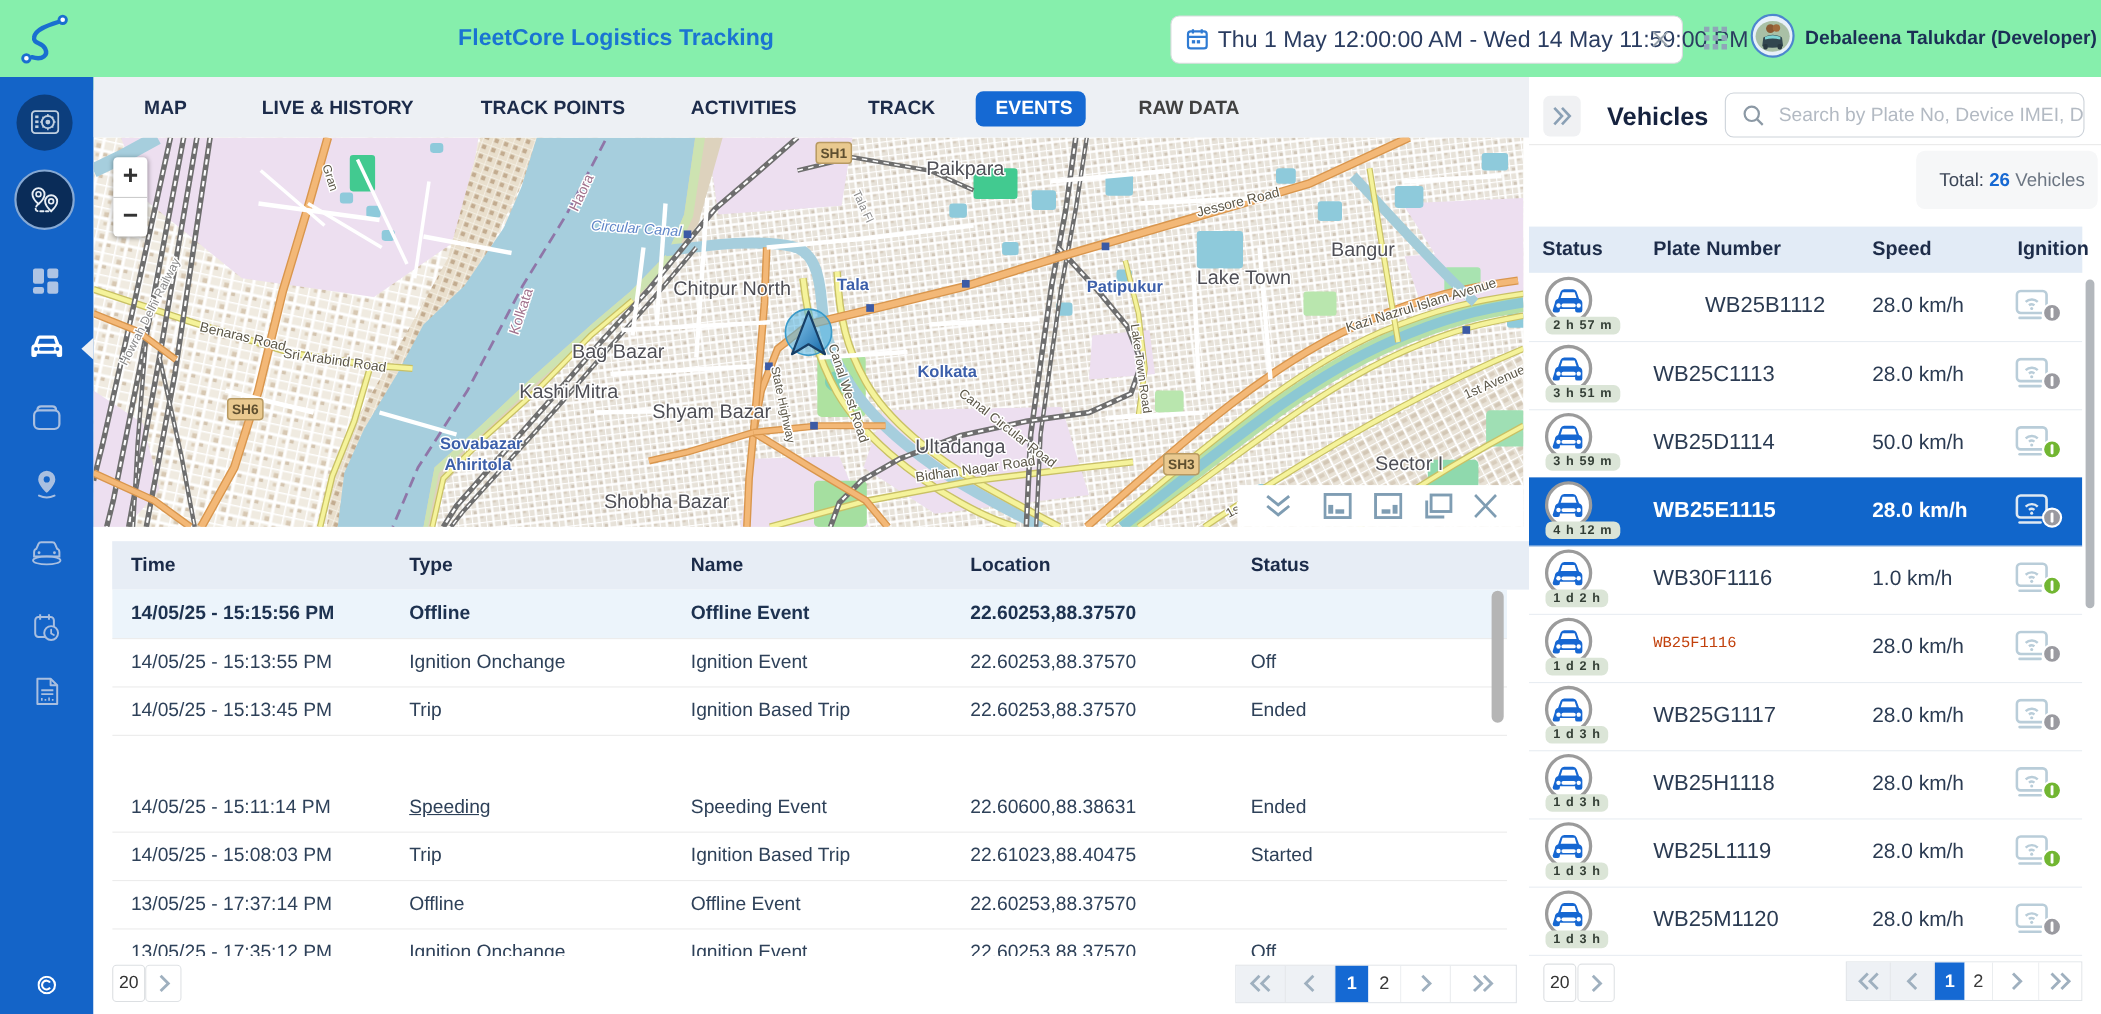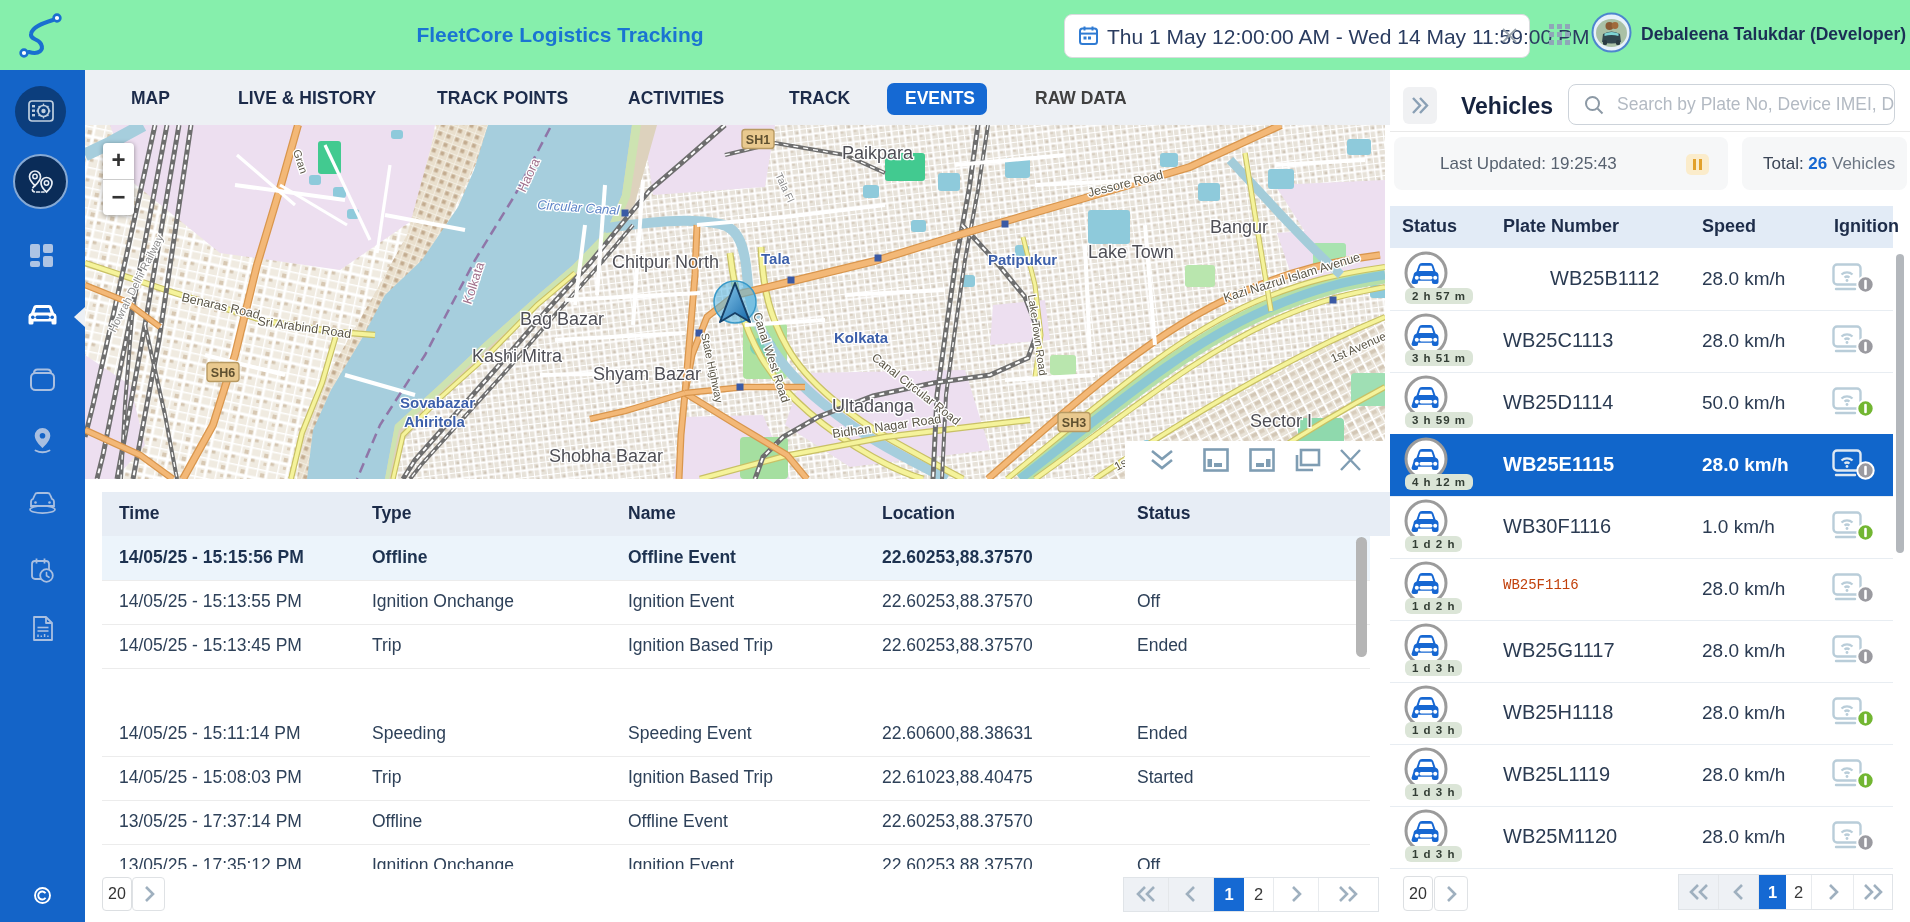--- a/index.html
+++ b/index.html
@@ -426,21 +426,21 @@
 </div>
 <div class="abs" style="left:0;top:88px;width:1268px;height:44px;border-bottom:1px solid #ececec;">
 <div class="abs" style="left:17px;top:11px;font-size:17.5px;color:#2e4159;">14/05/25 - 15:13:45 PM</div>
 <div class="abs" style="left:270px;top:11px;font-size:17.5px;color:#2e4159;">Trip</div>
 <div class="abs" style="left:526px;top:11px;font-size:17.5px;color:#2e4159;">Ignition Based Trip</div>
 <div class="abs" style="left:780px;top:11px;font-size:17.5px;color:#2e4159;">22.60253,88.37570</div>
 <div class="abs" style="left:1035px;top:11px;font-size:17.5px;color:#2e4159;">Ended</div>
 </div>
 <div class="abs" style="left:0;top:176px;width:1268px;height:44px;border-bottom:1px solid #ececec;">
 <div class="abs" style="left:17px;top:11px;font-size:17.5px;color:#2e4159;">14/05/25 - 15:11:14 PM</div>
-<div class="abs" style="left:270px;top:11px;font-size:17.5px;color:#2e4159;">Speeding</div>
+<div class="abs" style="left:270px;top:11px;font-size:17.5px;color:#2e4159;text-decoration:underline;">Speeding</div>
 <div class="abs" style="left:526px;top:11px;font-size:17.5px;color:#2e4159;">Speeding Event</div>
 <div class="abs" style="left:780px;top:11px;font-size:17.5px;color:#2e4159;">22.60600,88.38631</div>
 <div class="abs" style="left:1035px;top:11px;font-size:17.5px;color:#2e4159;">Ended</div>
 </div>
 <div class="abs" style="left:0;top:220px;width:1268px;height:44px;border-bottom:1px solid #ececec;">
 <div class="abs" style="left:17px;top:11px;font-size:17.5px;color:#2e4159;">14/05/25 - 15:08:03 PM</div>
 <div class="abs" style="left:270px;top:11px;font-size:17.5px;color:#2e4159;">Trip</div>
 <div class="abs" style="left:526px;top:11px;font-size:17.5px;color:#2e4159;">Ignition Based Trip</div>
 <div class="abs" style="left:780px;top:11px;font-size:17.5px;color:#2e4159;">22.61023,88.40475</div>
 <div class="abs" style="left:1035px;top:11px;font-size:17.5px;color:#2e4159;">Started</div>
@@ -491,27 +491,20 @@
     </div>
 <div class="abs bold" style="left:71px;top:23px;font-size:23px;color:#16233f;">Vehicles</div>
 <div class="abs" style="left:178px;top:14px;width:327px;height:41px;border:1px solid #cdd3da;border-radius:8px;box-sizing:border-box;">
 <svg style="position:absolute;left:14px;top:9px;" width="22" height="22" viewBox="0 0 22 22">
         <circle cx="9.5" cy="9.5" r="6.5" fill="none" stroke="#8c99a5" stroke-width="2"></circle>
         <line x1="14.5" y1="14.5" x2="19.5" y2="19.5" stroke="#8c99a5" stroke-width="2"></line>
       </svg>
 <div class="abs" style="left:48px;top:9px;font-size:17.5px;color:#b3bac3;white-space:nowrap;">Search by Plate No, Device IMEI, D</div>
     </div>
 <div class="abs" style="left:0;top:61px;width:520px;height:1px;background:#e9e9e9;"></div>
-<div class="abs" style="left:4px;top:67px;width:334px;height:53px;background:#f6f7f8;border-radius:8px;">
-<div class="abs" style="left:46px;top:17px;font-size:17px;color:#57616f;">Last Updated: 19:25:43</div>
-<div class="abs" style="left:292px;top:17px;width:23px;height:21px;background:#fbeccb;border-radius:5px;">
-<div class="abs" style="left:7px;top:5px;width:3px;height:11px;background:#e2a12c;"></div>
-<div class="abs" style="left:13px;top:5px;width:3px;height:11px;background:#e2a12c;"></div>
-      </div>
-    </div>
 <div class="abs" style="left:352px;top:67px;width:165px;height:53px;background:#f6f7f8;border-radius:8px;">
 <div class="abs" style="left:21px;top:17px;font-size:17px;color:#3b4556;">Total: <span class="bold" style="color:#1668d2;">26</span> <span style="color:#6c7683;">Vehicles</span></div>
     </div>
 <div class="abs" style="left:0;top:136px;width:503px;height:42px;background:#e2ebf6;">
 <div class="abs bold" style="left:12px;top:10px;font-size:18px;color:#1d2c49;">Status</div>
 <div class="abs bold" style="left:113px;top:10px;font-size:18px;color:#1d2c49;">Plate Number</div>
 <div class="abs bold" style="left:312px;top:10px;font-size:18px;color:#1d2c49;">Speed</div>
 <div class="abs bold" style="left:444px;top:10px;font-size:18px;color:#1d2c49;">Ignition</div>
     </div>
 <div class="abs" style="left:0;top:178px;width:503px;height:621px;overflow:hidden;">

